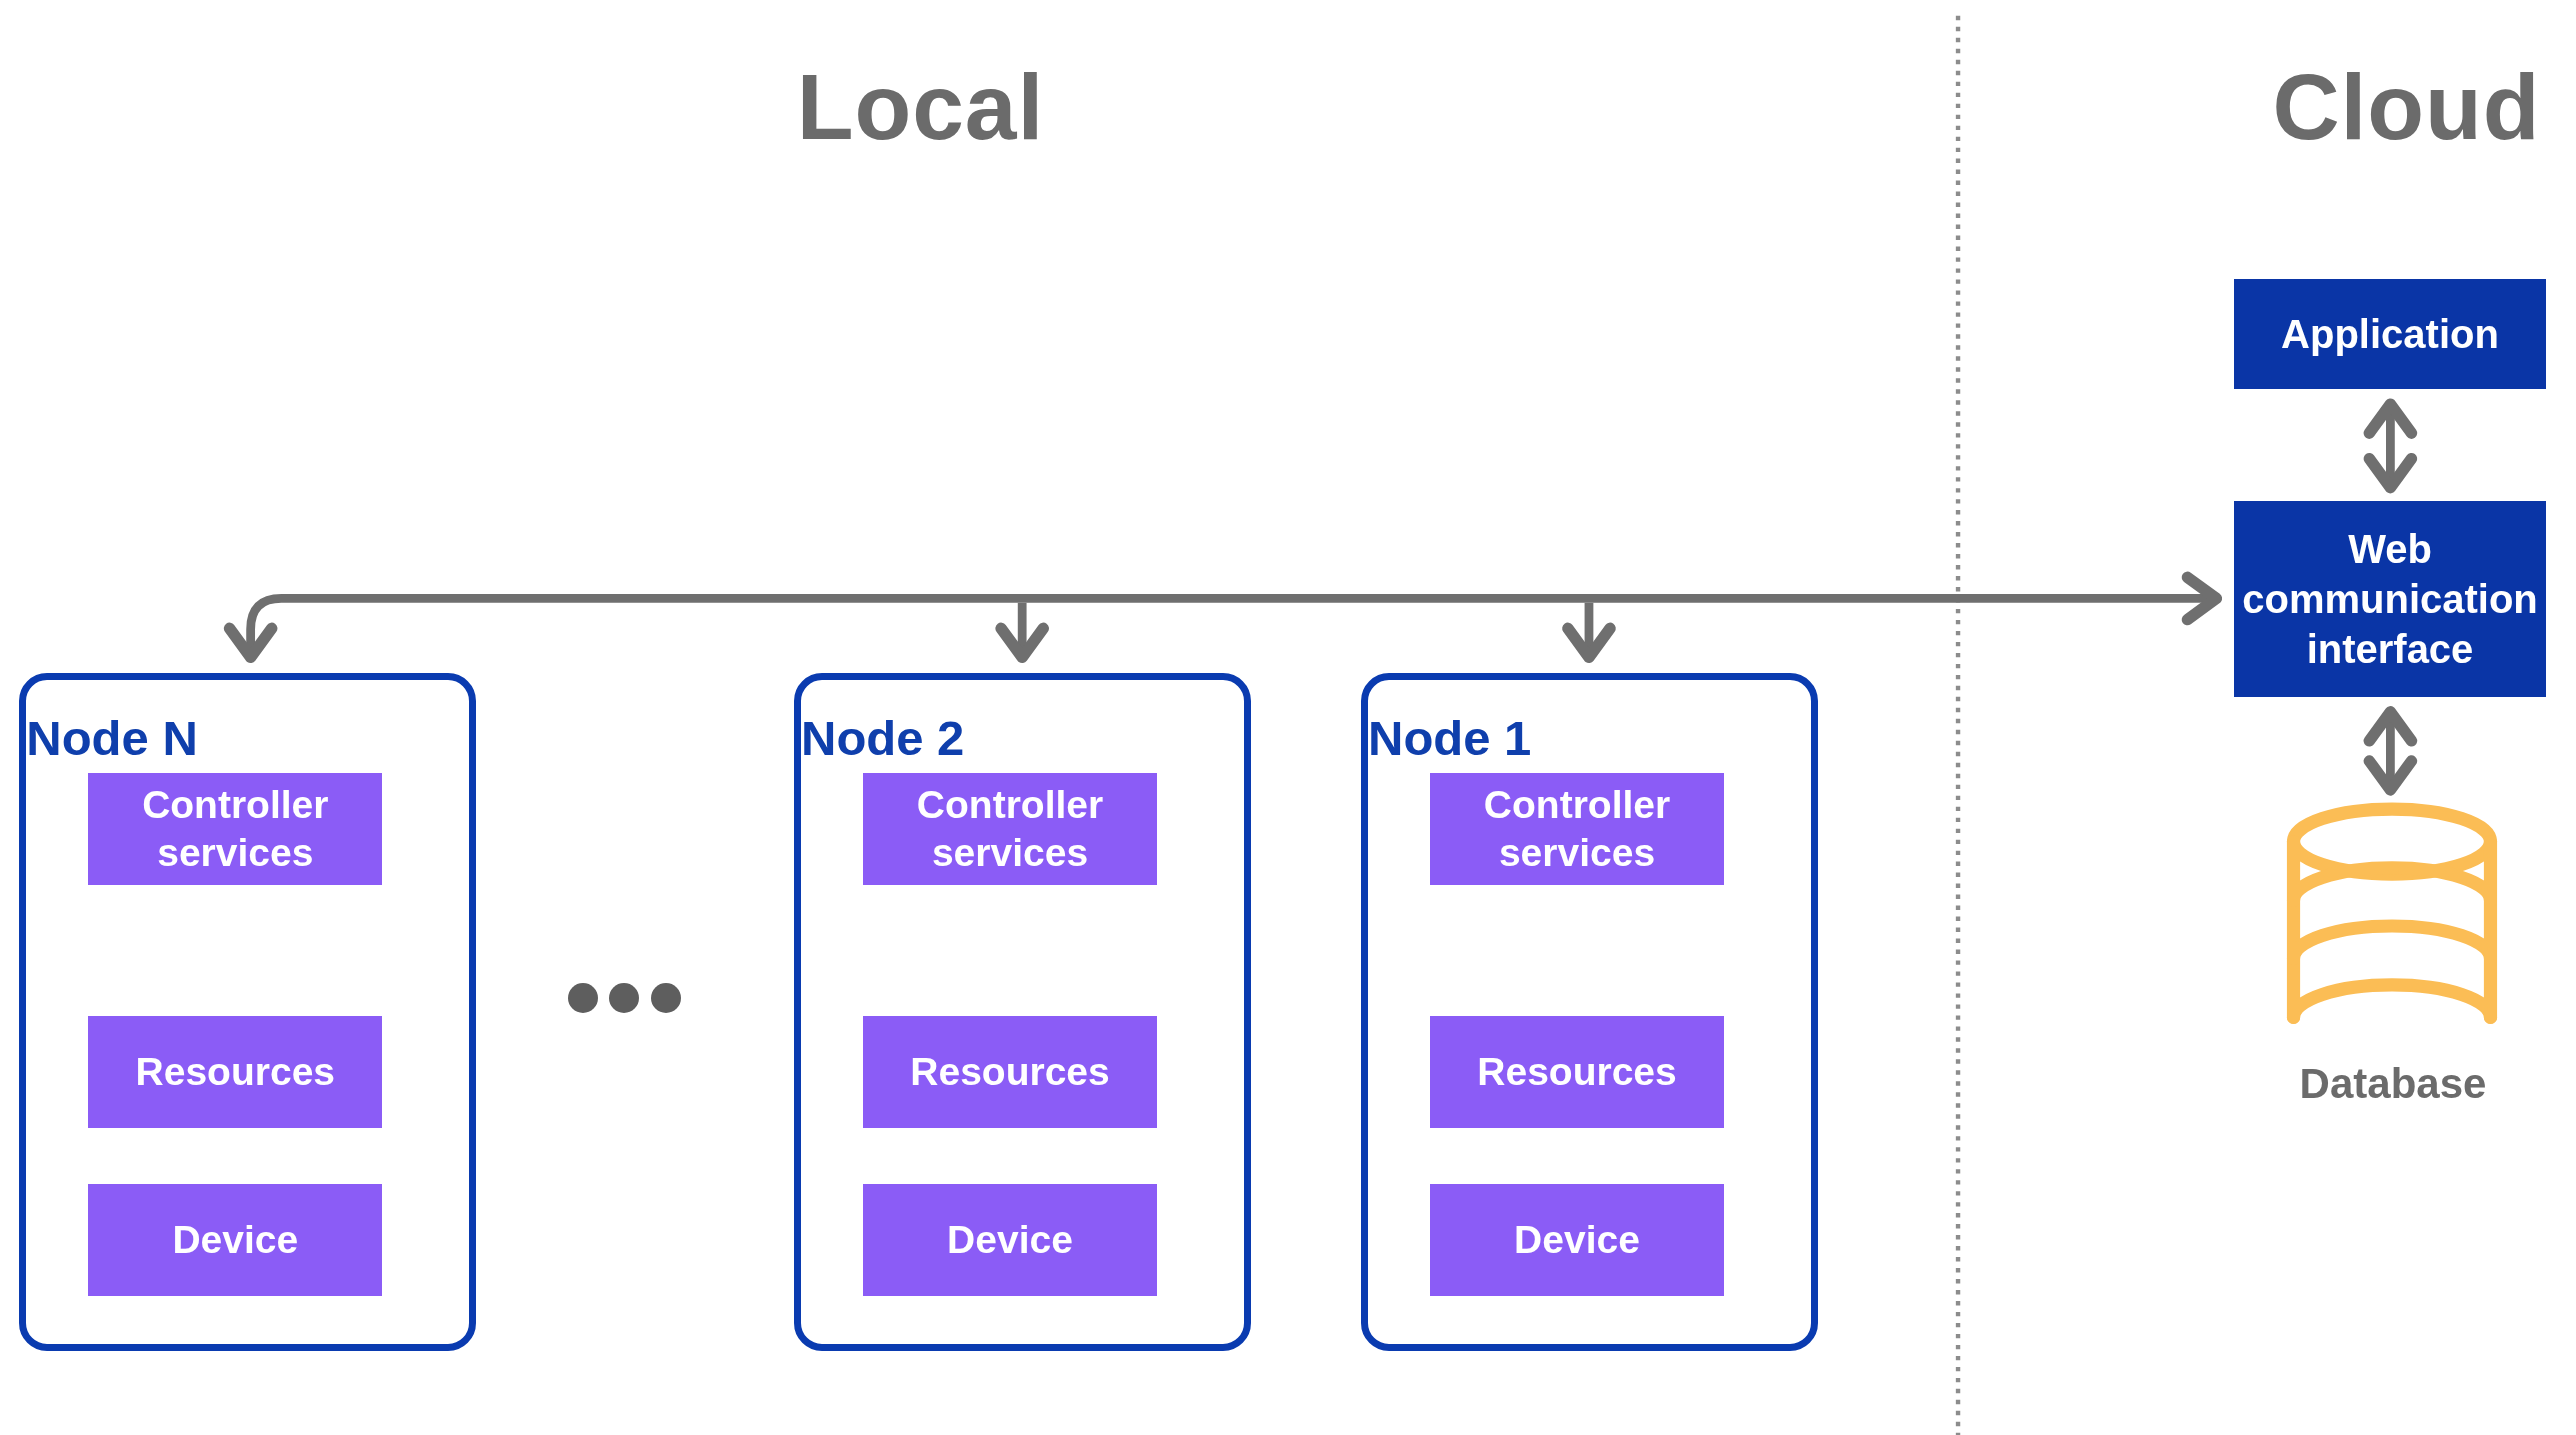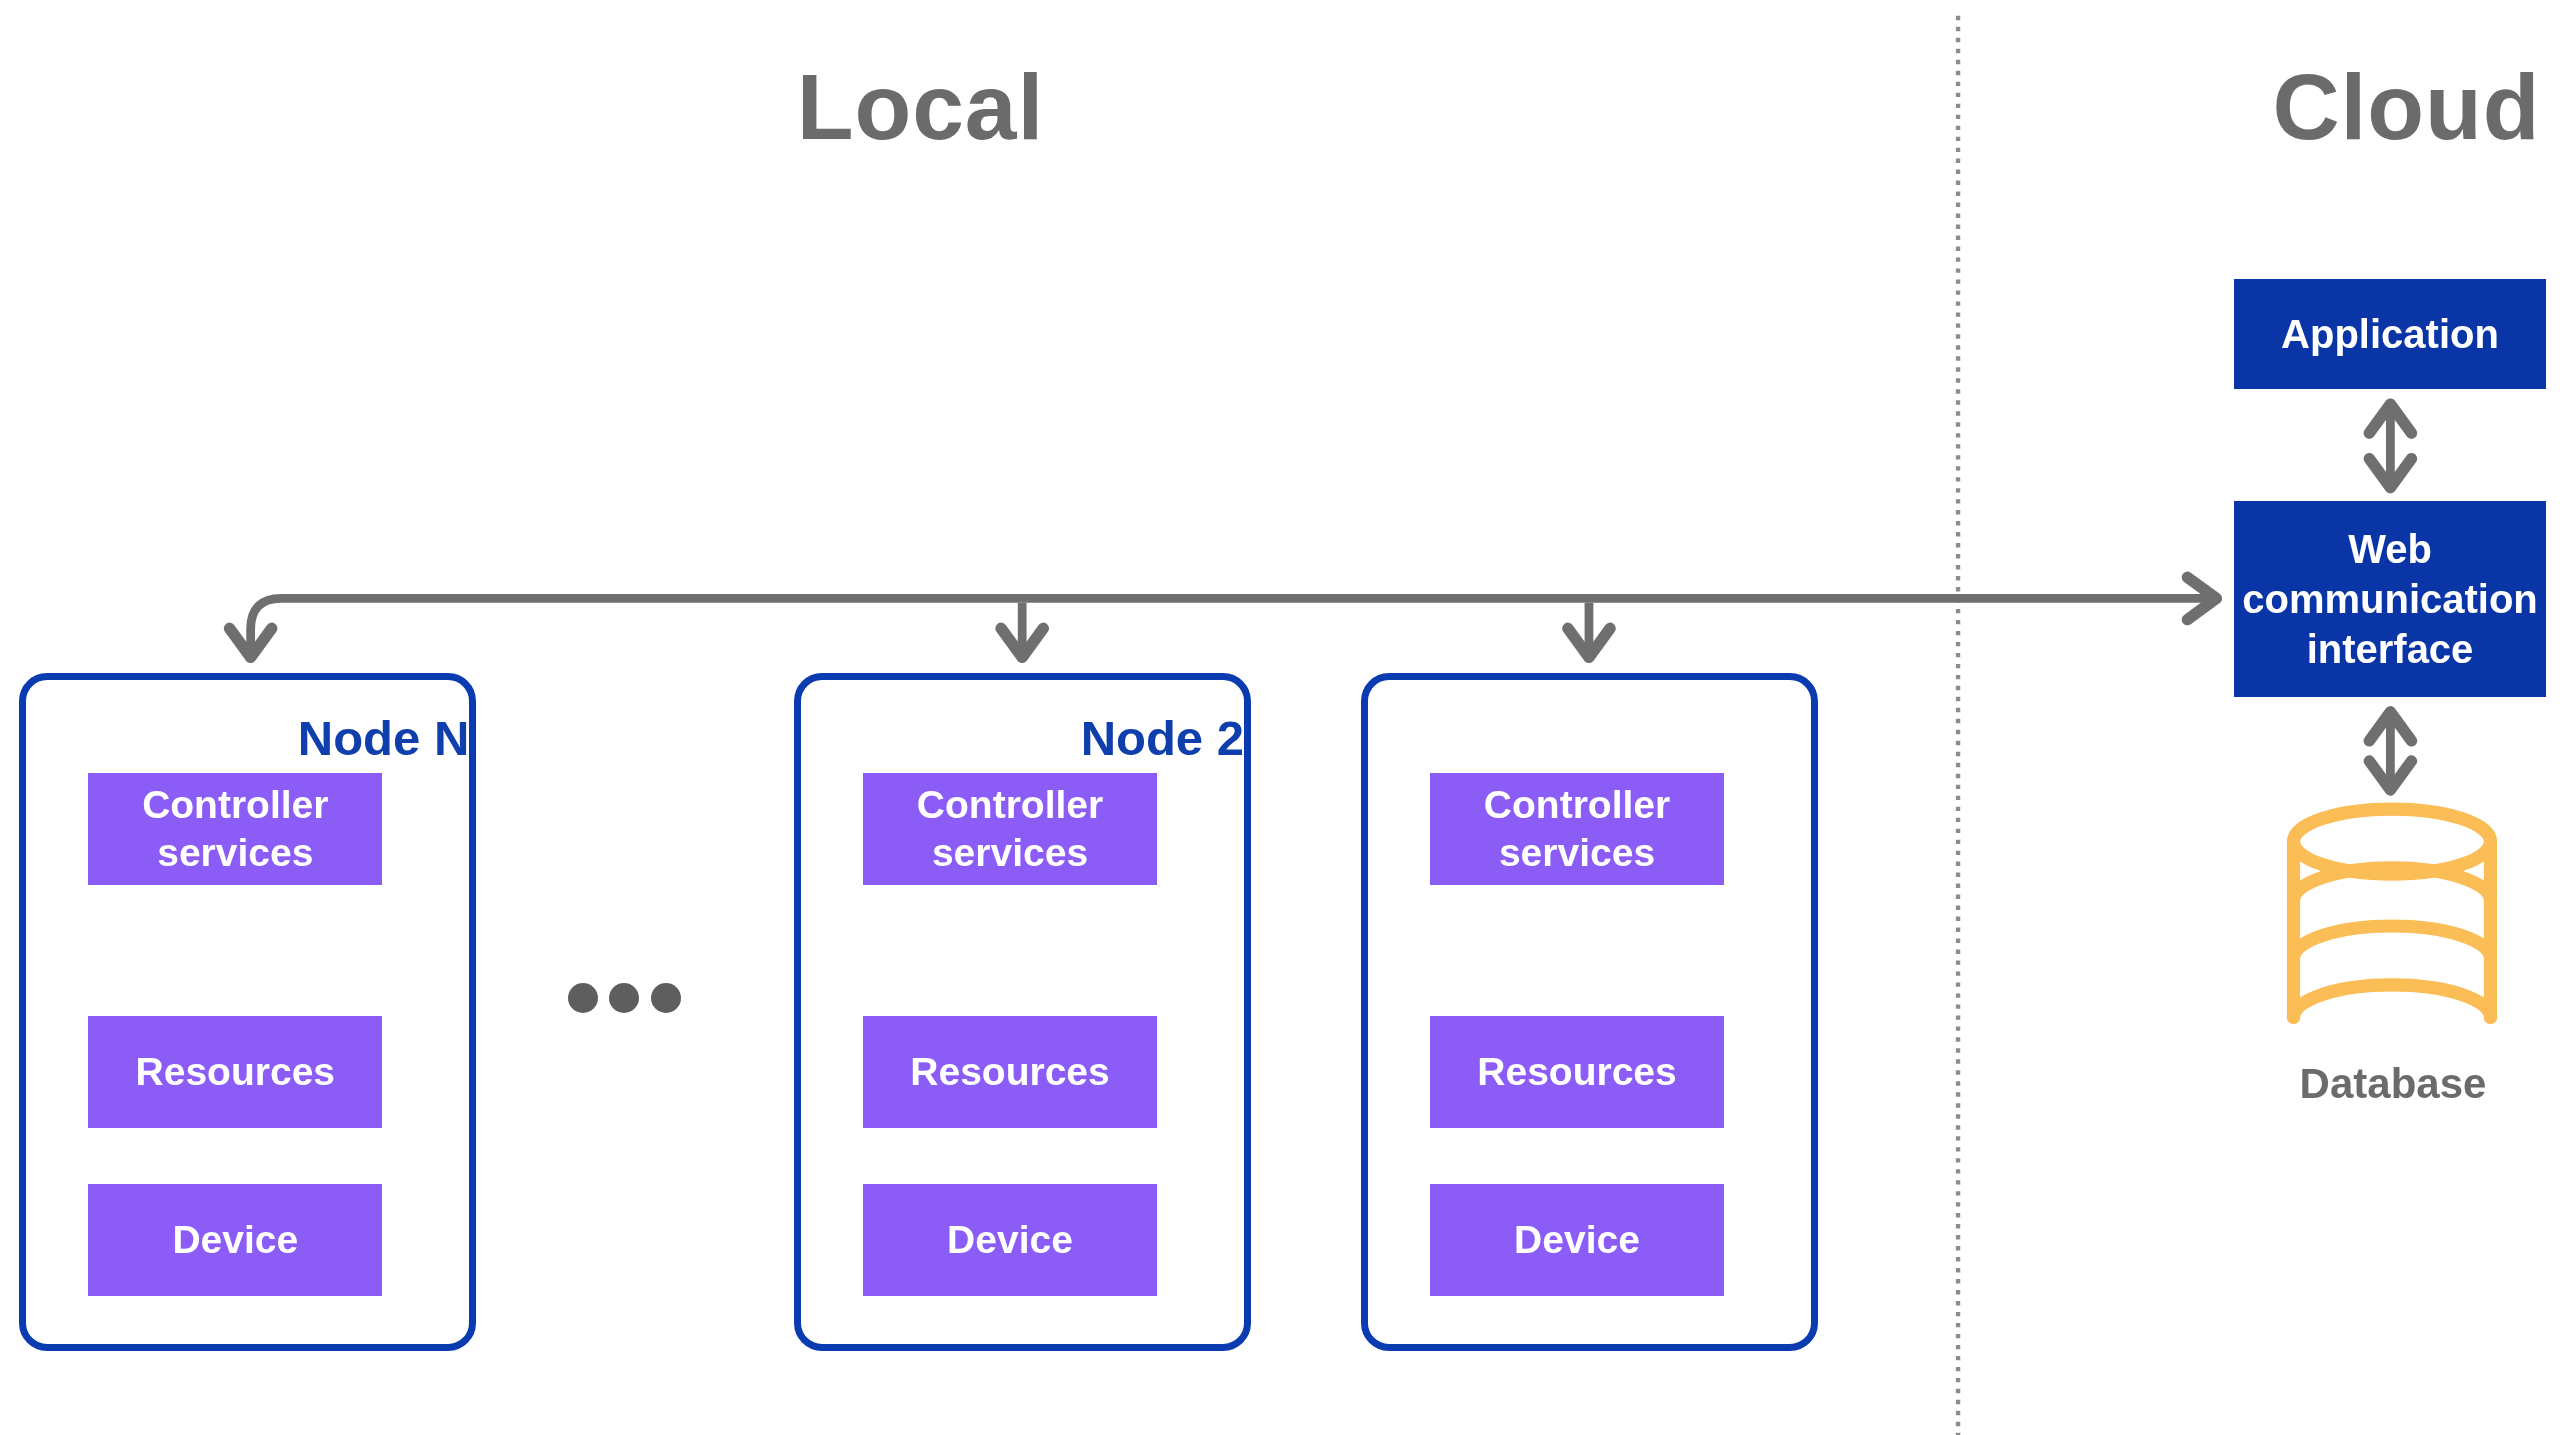--- a/index.html
+++ b/index.html
@@ -39,21 +39,21 @@
   }
   .node.n1 { left: 1361px; }
   .node.n2 { left: 794px; text-decoration: underline; }
   .node.nn { left: 19.3px; }
 
   .node-title {
     position: absolute;
     top: 30px;
     left: 0;
     width: 100%;
-    text-align: right;
+    text-align: left;
     font-size: 49px;
     font-weight: bold;
     color: #0F3FAC;
   }
 
   .block {
     position: absolute;
     left: 62px;
     width: 294px;
     height: 112px;
@@ -172,20 +172,21 @@
   </div>
 
   <div class="node n2">
     <div class="node-title">Node 2</div>
     <div class="block b1">Controller services</div>
     <div class="block b2">Resources</div>
     <div class="block b3">Device</div>
   </div>
 
   <div class="node n1">
+    <div class="node-title">Node 1</div>
     <div class="block b1">Controller services</div>
     <div class="block b2">Resources</div>
     <div class="block b3">Device</div>
   </div>
 
   <div class="cloud-box webiface">Web communication interface</div>
 
   <div class="cloud-box application">Application</div>
 
   <svg class="abs" style="left:2282px; top:802px;" width="220" height="255" viewBox="0 0 250 290">

